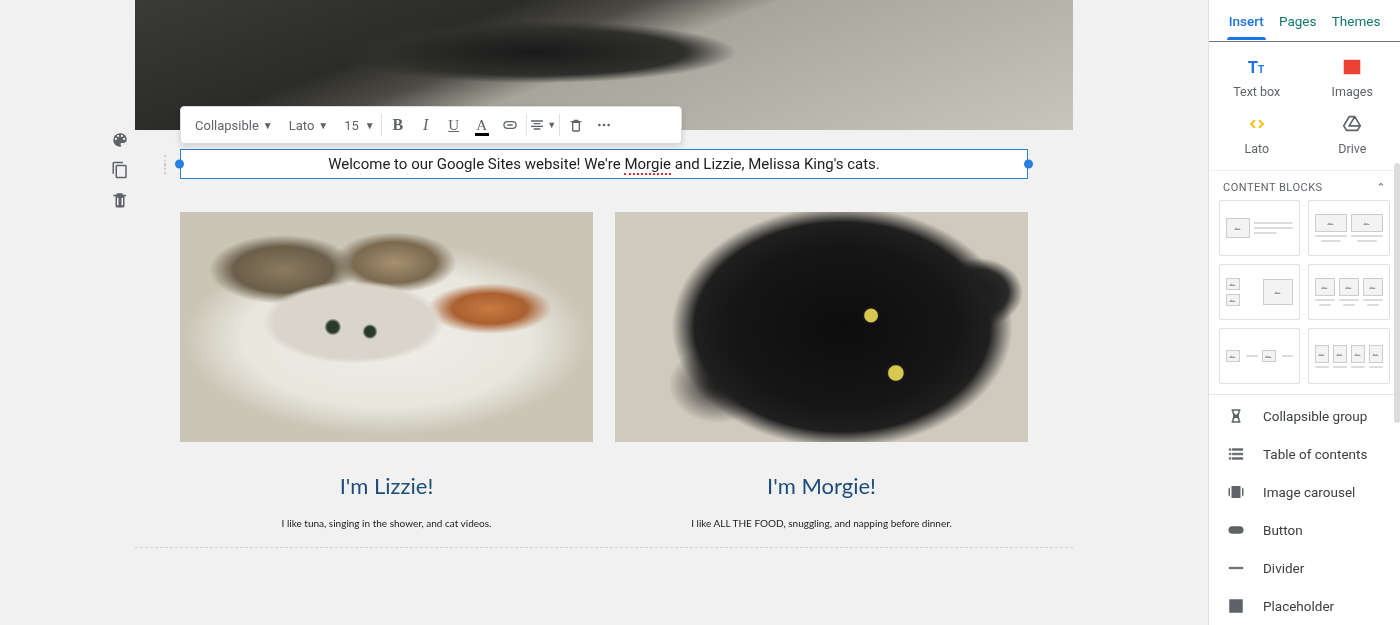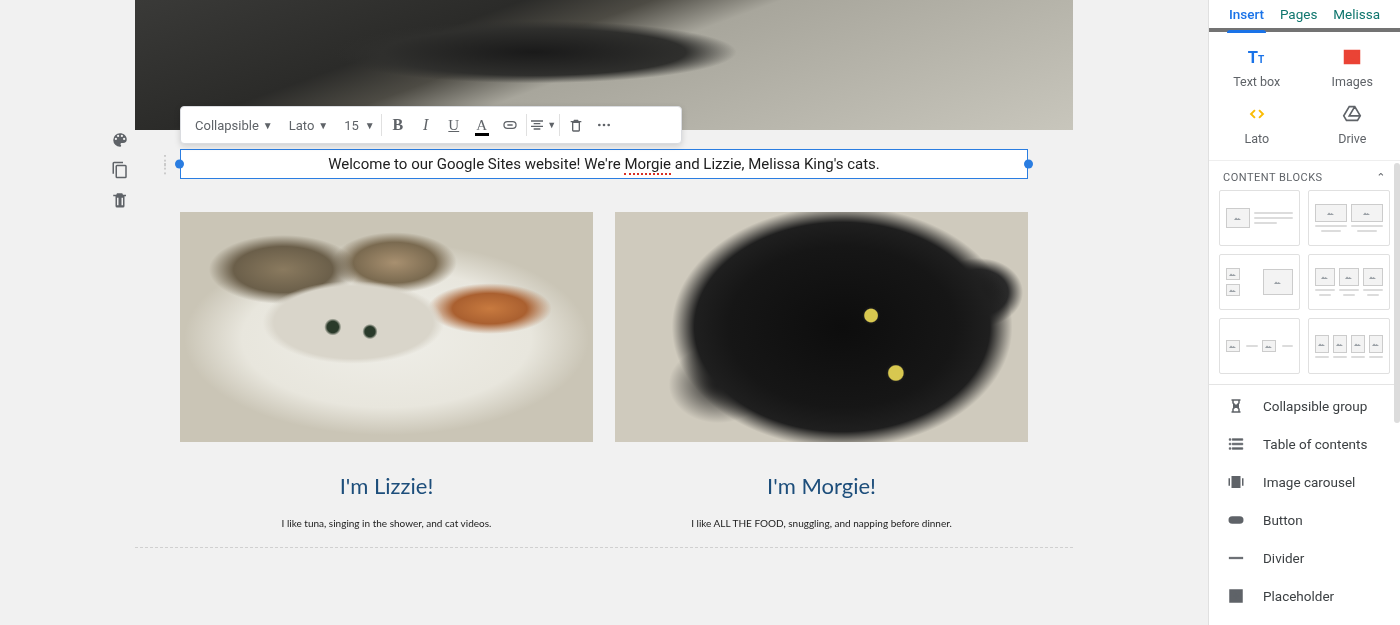--- a/index.html
+++ b/index.html
@@ -157,22 +157,22 @@
     width: 192px;
     border-left: 1px solid #e0e0e0;
     background: #fff;
     display:flex; flex-direction:column;
     font-size:13px;
     overflow-y:auto;
     position:relative;
   }
   .tabs {
     display:flex; justify-content:space-around;
-    border-bottom:4px solid #737373;
-    height:32px; align-items:center;
+    border-bottom:1px solid #737373;
+    height:42px; align-items:center;
     padding: 0 12px;
   }
   .tab { color:#0f766e; padding:10px 4px; cursor:pointer; position:relative; font-size:13.5px;}
   .tab.active { color:#1a73e8; font-weight:500;}
   .tab.active::after{content:'';position:absolute;bottom:-1px;left:2px;right:2px;height:3px;background:#1a73e8;border-radius:3px 3px 0 0;}
 
   .insert-grid {
     display:grid; grid-template-columns:1fr 1fr;
     padding:10px 0; gap:6px 0;
   }
@@ -314,21 +314,21 @@
     </div>
   </div>
 
   <div class="sec-divider"></div>
 </div>
 
 <div class="sidebar">
   <div class="tabs">
     <div class="tab active">Insert</div>
     <div class="tab">Pages</div>
-    <div class="tab">Melissa</div>
+    <div class="tab">Themes</div>
   </div>
 
   <div class="insert-grid">
     <div class="ig-item">
       <div class="ig-ic">
         <svg viewBox="0 0 24 24">
             <text x="2" y="18" font-size="18" font-weight="700" class="tt-t">T</text>
             <text x="13" y="18" font-size="11" font-weight="700" class="tt-small">T</text>
           </svg>
       </div>

